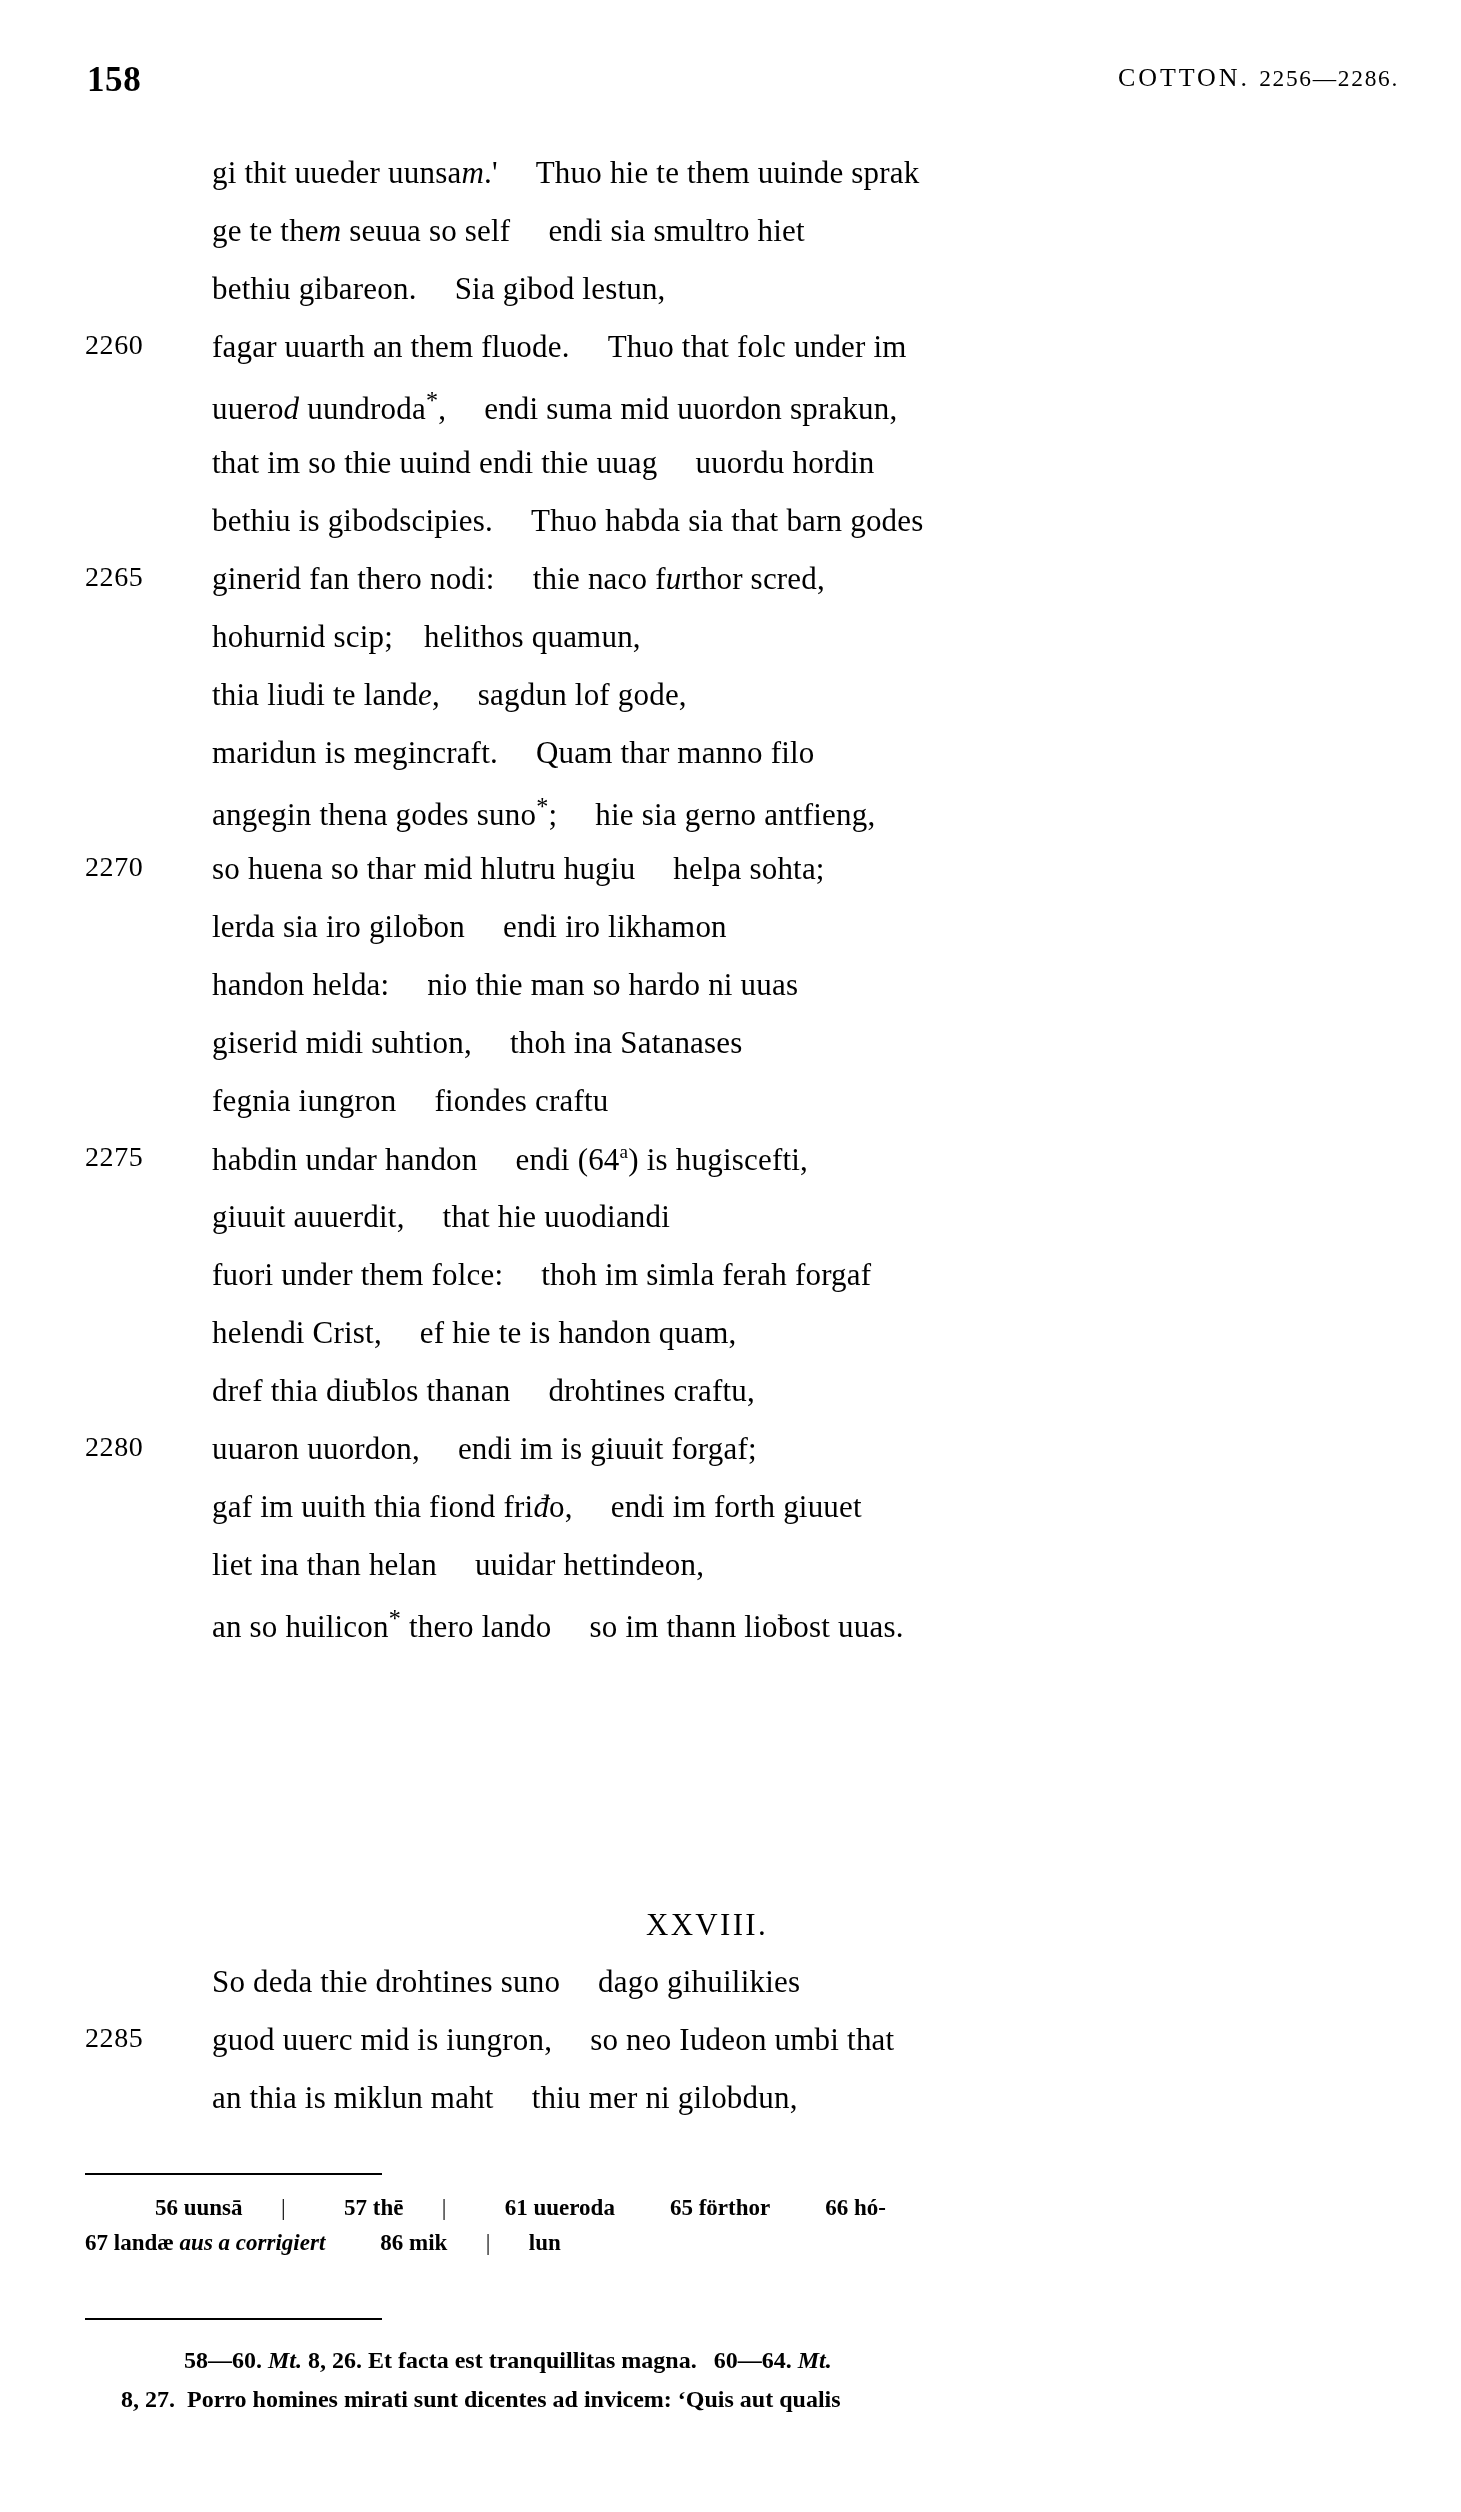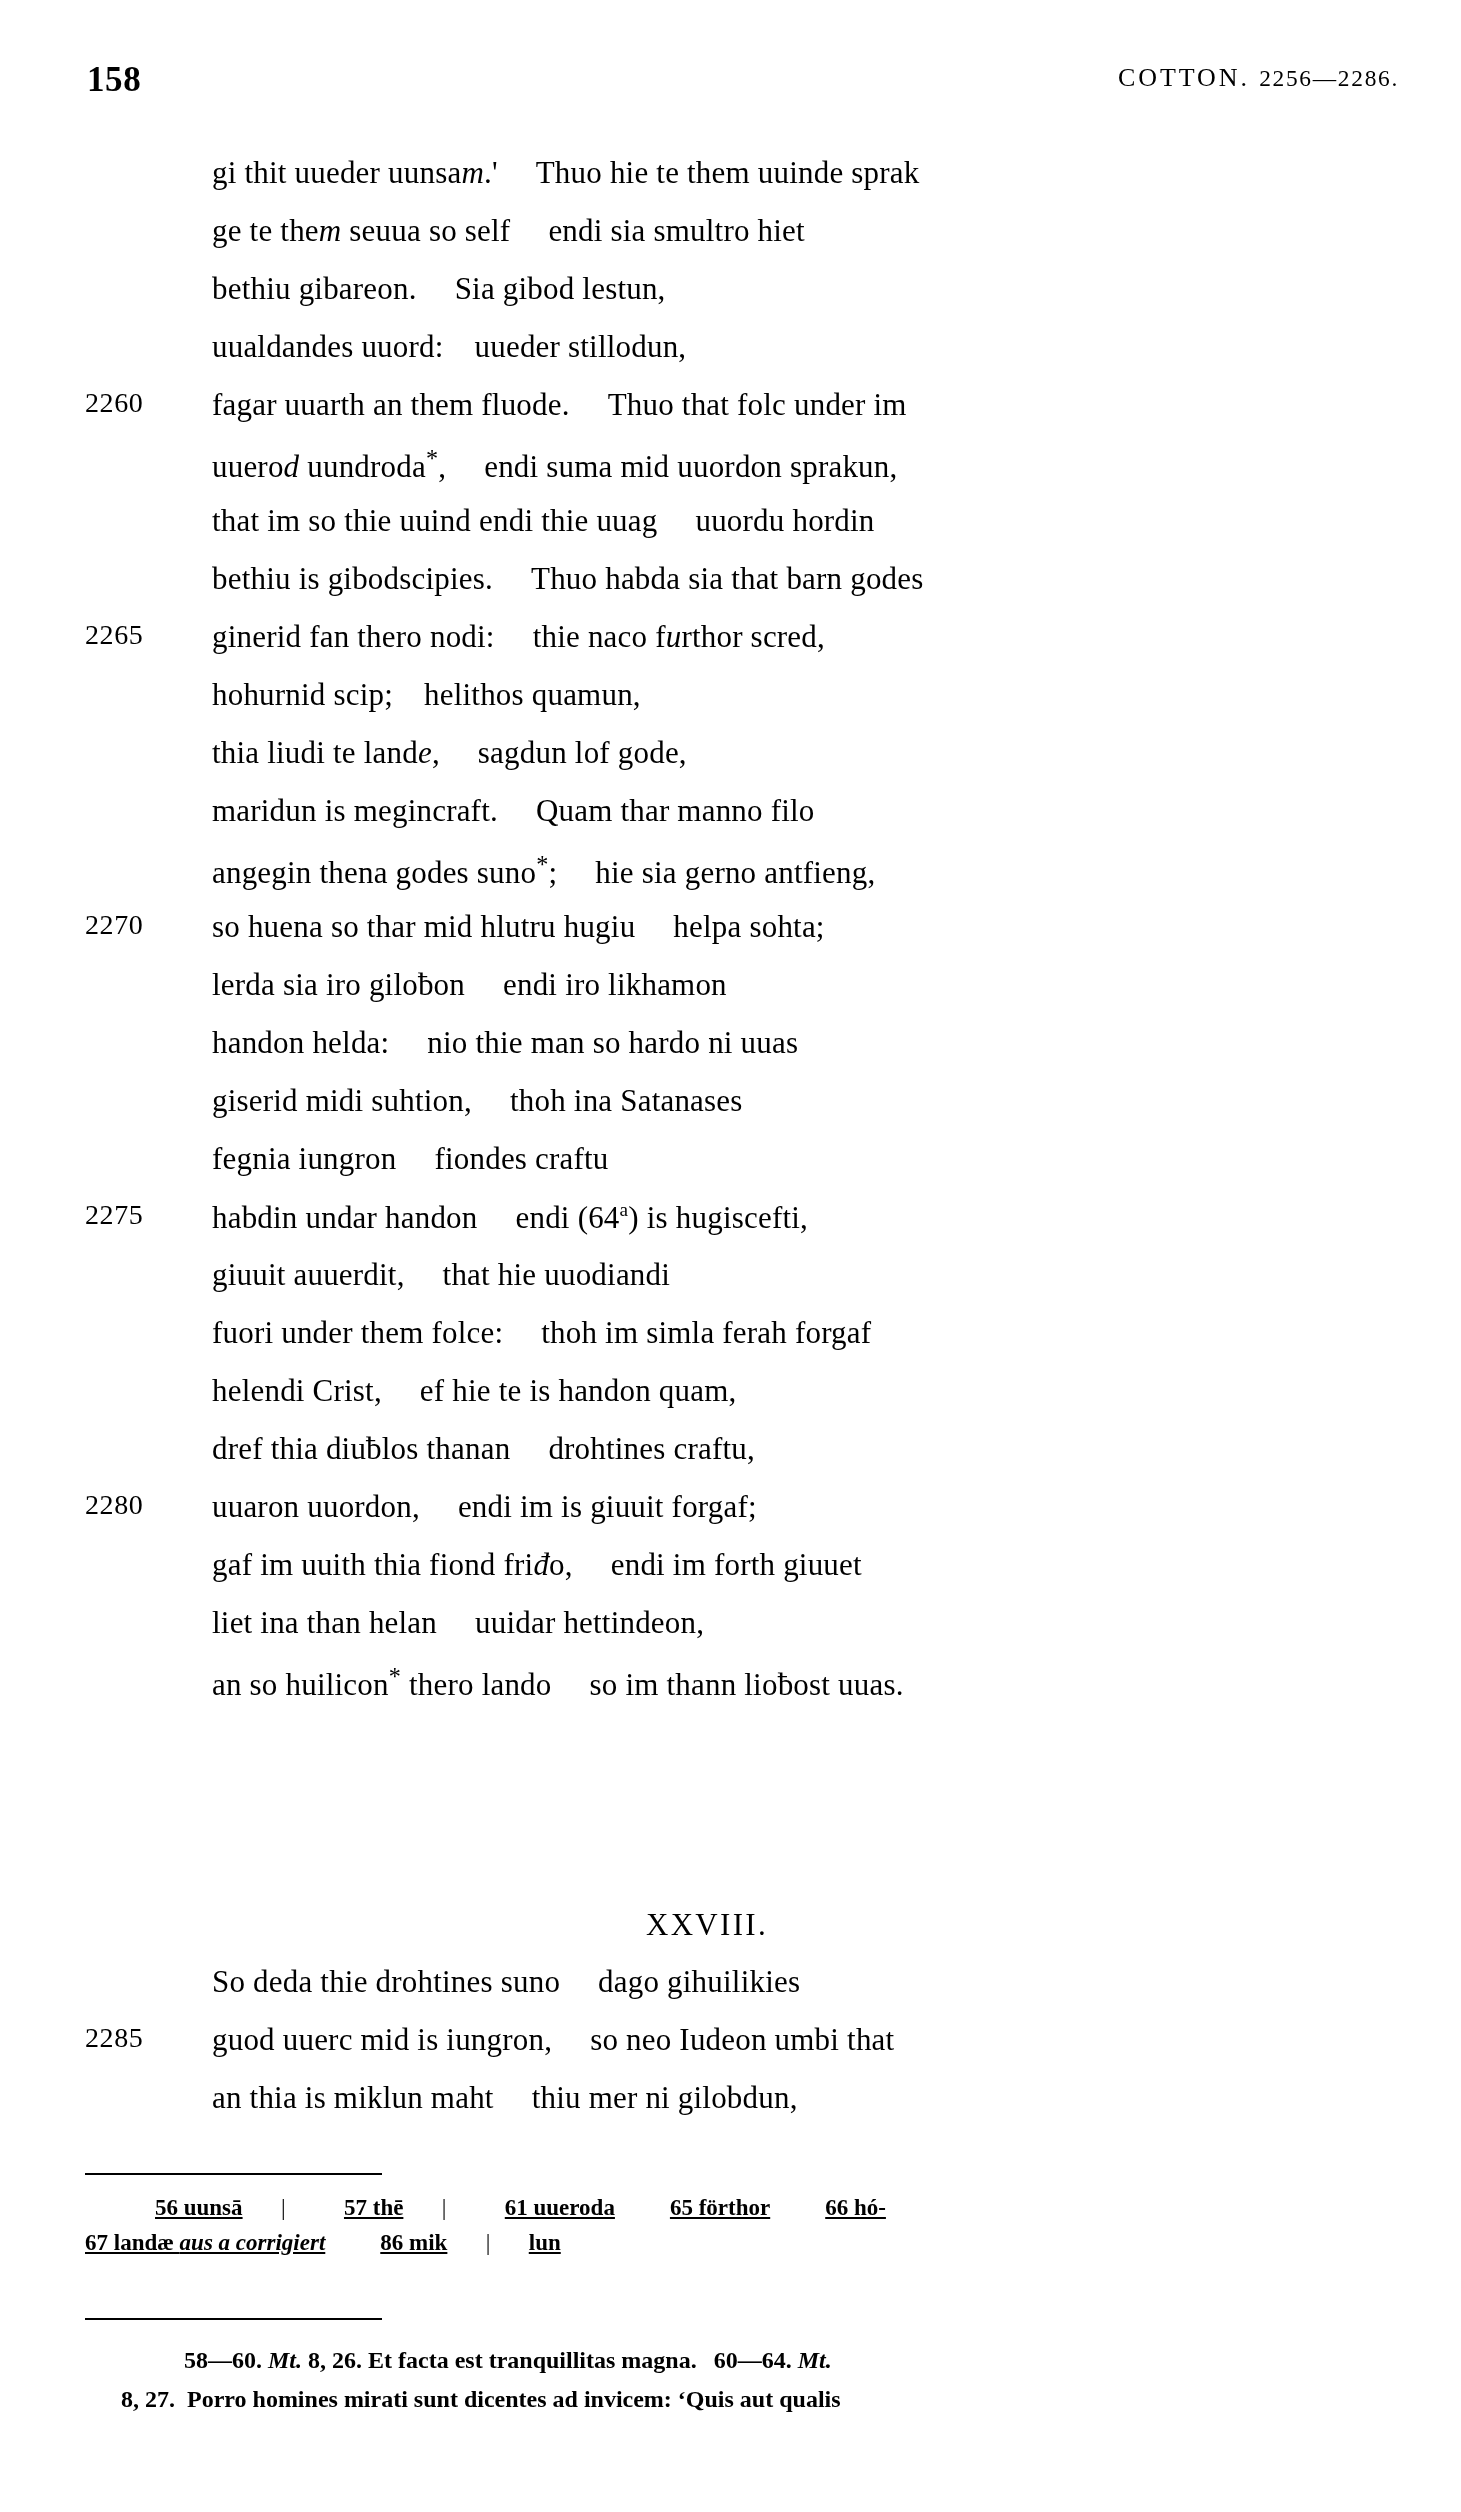--- a/index.html
+++ b/index.html
@@ -75,21 +75,21 @@
     height:1.7px; background:#000;
   }
   .rule.r1 { left:85px; width:297px; top:2173px; }
   .rule.r2 { left:85px; width:297px; top:2318px; }
 
   
   .app {
     position:absolute; left:0; top:2195px; width:1462px;
     font-size:23px; font-weight:bold;
   }
-  .app .ln { position:relative; height:35px; white-space:pre;text-decoration:underline; }
+  .app .ln { position:relative; height:35px; white-space:pre; }
   .app .ind { display:inline-block; width:155px; }
   .app .ind0 { display:inline-block; width:85px; }
   .app .sp  { display:inline-block; width:35px; }
   .app .sp2 { display:inline-block; width:55px; }
   .app .bar { display:inline-block; padding:0 3.4px; font-weight:normal; }
 
   
   .latin {
     position:absolute; left:0; top:2347px; width:1462px;
     font-size:24px; font-weight:bold;margin-left:36px;
@@ -108,21 +108,20 @@
     <div class="folio">158</div>
     <div class="runtitle">
       <span>COTTON.</span><span>&nbsp;</span><span class="nums">2256—2286.</span>
     </div>
   </div>
 
   <div class="verse" id="verse1">
       <div class="vline"><div class="vnum"></div><div class="vtext"><span>gi thit uueder uunsa</span><span class="it">m</span><span>.'</span><span class="gapL"></span><span>Thuo hie te them uuinde sprak</span></div></div>
       <div class="vline"><div class="vnum"></div><div class="vtext"><span>ge te the</span><span class="it">m</span><span> seuua so self</span><span class="gapL"></span><span>endi sia smultro hiet</span></div></div>
       <div class="vline"><div class="vnum"></div><div class="vtext"><span>bethiu gibareon.</span><span class="gapL"></span><span>Sia gibod lestun,</span></div></div>
-      <div class="vline"><div class="vnum"></div><div class="vtext"><span>uualdandes uuord:</span><span class="gap"></span><span>uueder stillodun,</span></div></div>
       <div class="vline"><div class="vnum">2260</div><div class="vtext"><span>fagar uuarth an them fluode.</span><span class="gapL"></span><span>Thuo that folc under im</span></div></div>
       <div class="vline"><div class="vnum"></div><div class="vtext"><span>uuero</span><span class="it">d</span><span> uundroda</span><span class="ast">*</span><span>,</span><span class="gapL"></span><span>endi suma mid uuordon sprakun,</span></div></div>
       <div class="vline"><div class="vnum"></div><div class="vtext"><span>that im so thie uuind endi thie uuag</span><span class="gapL"></span><span>uuordu hordin</span></div></div>
       <div class="vline"><div class="vnum"></div><div class="vtext"><span>bethiu is gibodscipies.</span><span class="gapL"></span><span>Thuo habda sia that barn godes</span></div></div>
       <div class="vline"><div class="vnum">2265</div><div class="vtext"><span>ginerid fan thero nodi:</span><span class="gapL"></span><span>thie naco f</span><span class="it">u</span><span>rthor scred,</span></div></div>
       <div class="vline"><div class="vnum"></div><div class="vtext"><span>hohurnid scip;</span><span class="gap"></span><span>helithos quamun,</span></div></div>
       <div class="vline"><div class="vnum"></div><div class="vtext"><span>thia liudi te land</span><span class="it">e</span><span>,</span><span class="gapL"></span><span>sagdun lof gode,</span></div></div>
       <div class="vline"><div class="vnum"></div><div class="vtext"><span>maridun is megincraft.</span><span class="gapL"></span><span>Quam thar manno filo</span></div></div>
       <div class="vline"><div class="vnum"></div><div class="vtext"><span>angegin thena godes suno</span><span class="ast">*</span><span>;</span><span class="gapL"></span><span>hie sia gerno antfieng,</span></div></div>
       <div class="vline"><div class="vnum">2270</div><div class="vtext"><span>so huena so thar mid hlutru hugiu</span><span class="gapL"></span><span>helpa sohta;</span></div></div>

